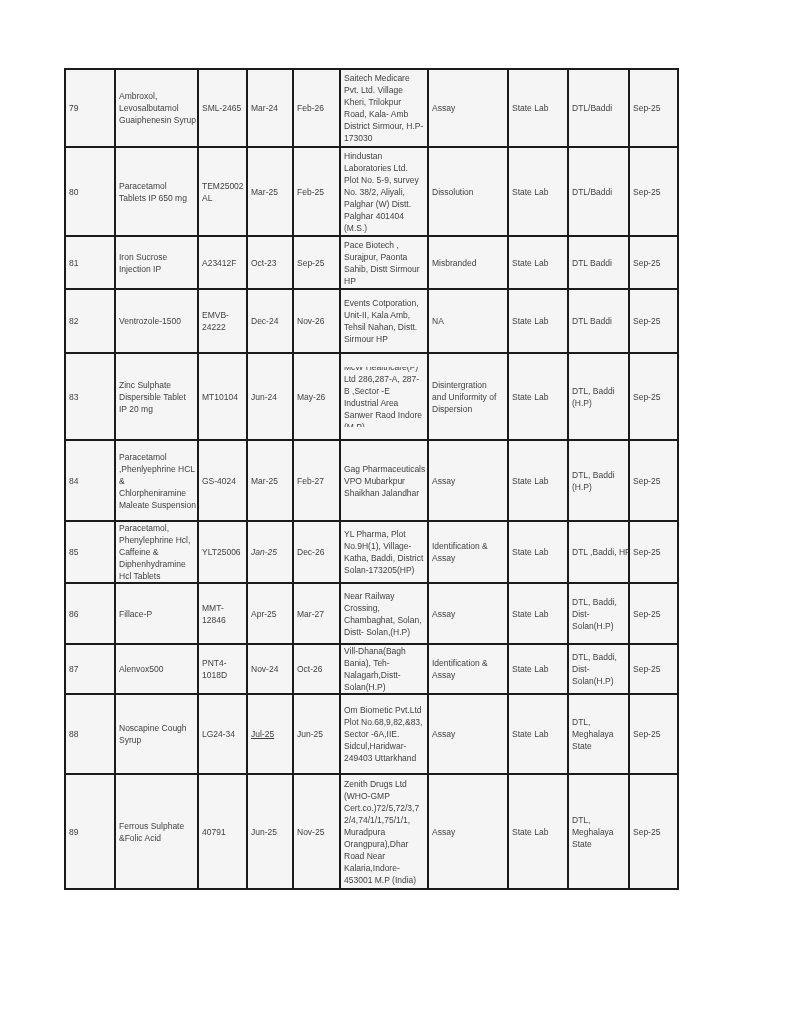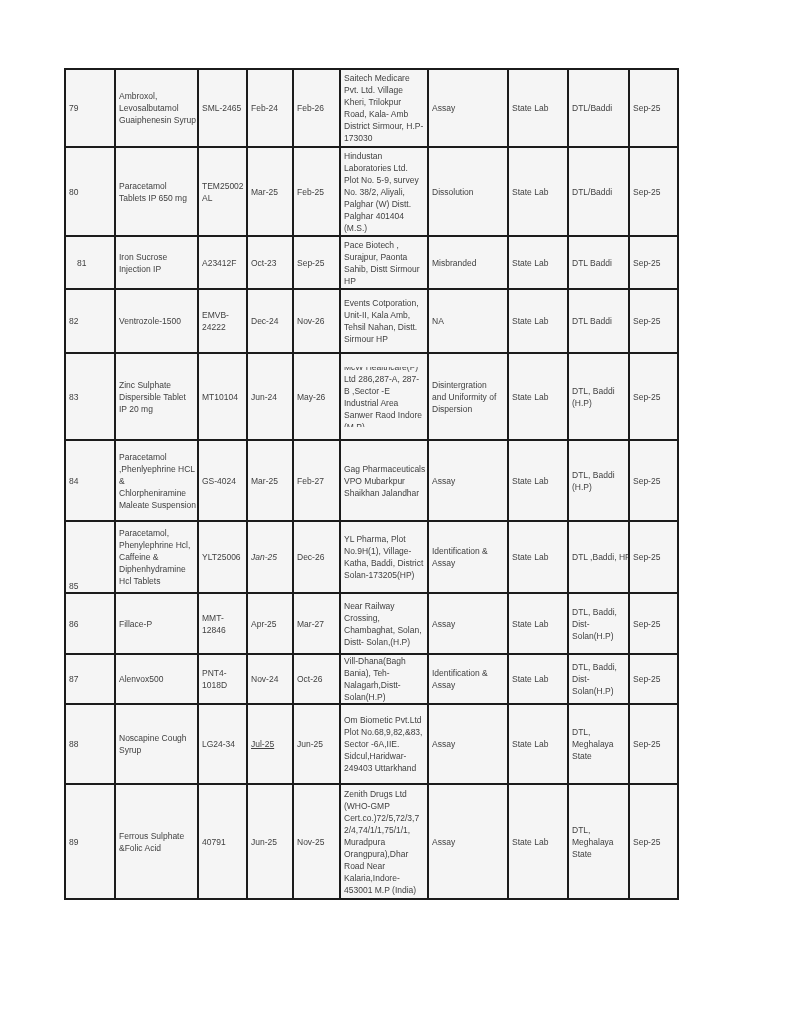--- a/index.html
+++ b/index.html
@@ -80,21 +80,21 @@
 Guaiphenesin Syrup</span>
           </div>
         </td>
     <td>
           <div class="cw" style="height: 74px;">
             <span>SML-2465</span>
           </div>
         </td>
     <td>
           <div class="cw" style="height: 74px;">
-            <span>Feb-24</span>
+            <span>Mar-24</span>
           </div>
         </td>
     <td>
           <div class="cw" style="height: 74px;">
             <span>Feb-26</span>
           </div>
         </td>
     <td>
           <div class="cw" style="height: 74px;">
             <span>Saitech Medicare
@@ -181,21 +181,21 @@
           </div>
         </td>
     <td>
           <div class="cw" style="height: 85px;">
             <span>Sep-25</span>
           </div>
         </td>
   </tr>
       <tr style="height: 53px;">
     <td>
-          <div class="cw" style="height: 39px; margin-left: 8px;">
+          <div class="cw" style="height: 39px;">
             <span>81</span>
           </div>
         </td>
     <td>
           <div class="cw" style="height: 49px;">
             <span>Iron Sucrose
 Injection IP</span>
           </div>
         </td>
     <td>
@@ -414,21 +414,21 @@
           </div>
         </td>
     <td>
           <div class="cw" style="height: 77px;">
             <span>Sep-25</span>
           </div>
         </td>
   </tr>
       <tr style="height: 62px;">
     <td>
-          <div class="cw" style="height: 70px; align-items: flex-end;">
+          <div class="cw" style="height: 58px;">
             <span>85</span>
           </div>
         </td>
     <td>
           <div class="cw" style="height: 58px;">
             <span>Paracetamol,
 Phenylephrine Hcl,
 Caffeine &amp;
 Diphenhydramine
 Hcl Tablets</span>

